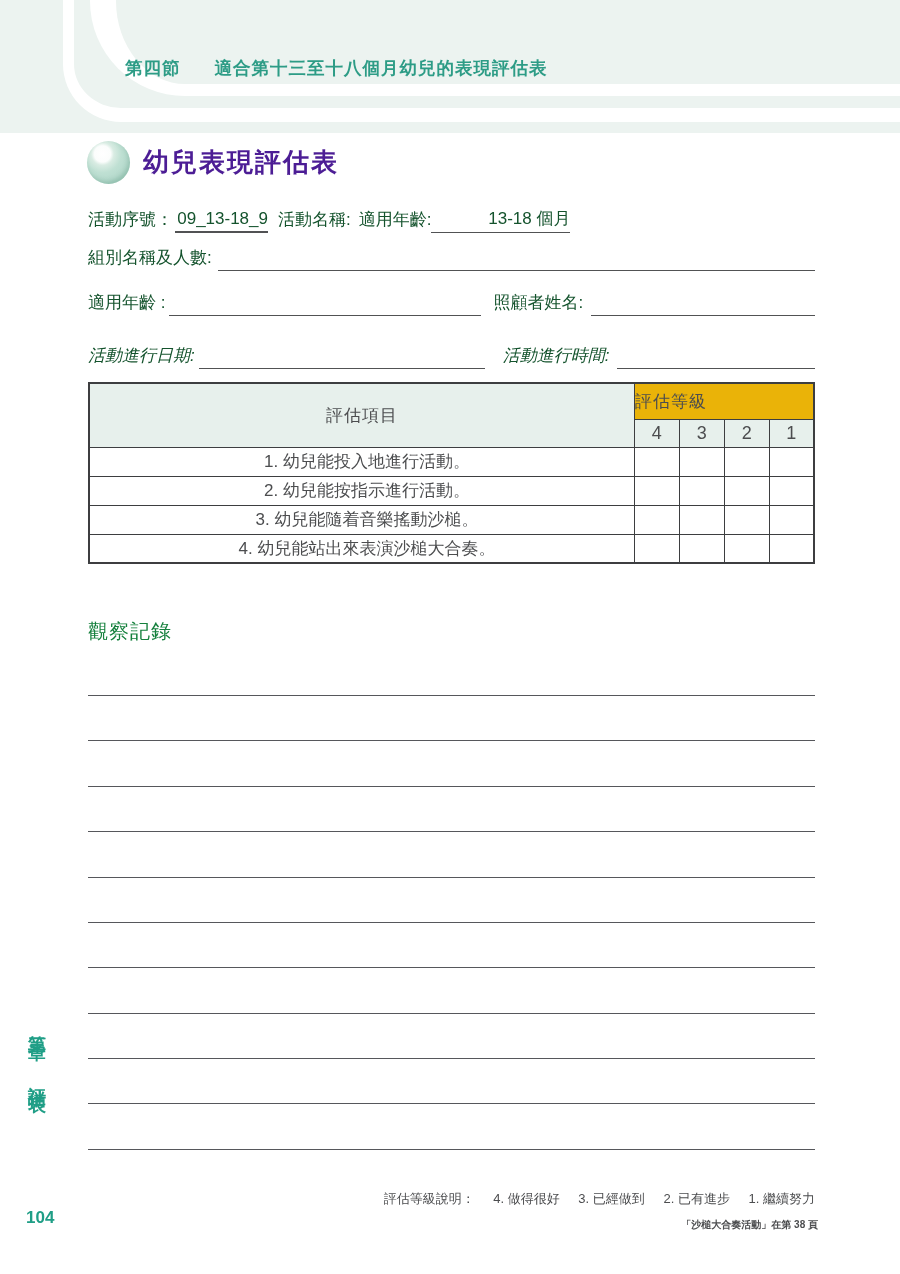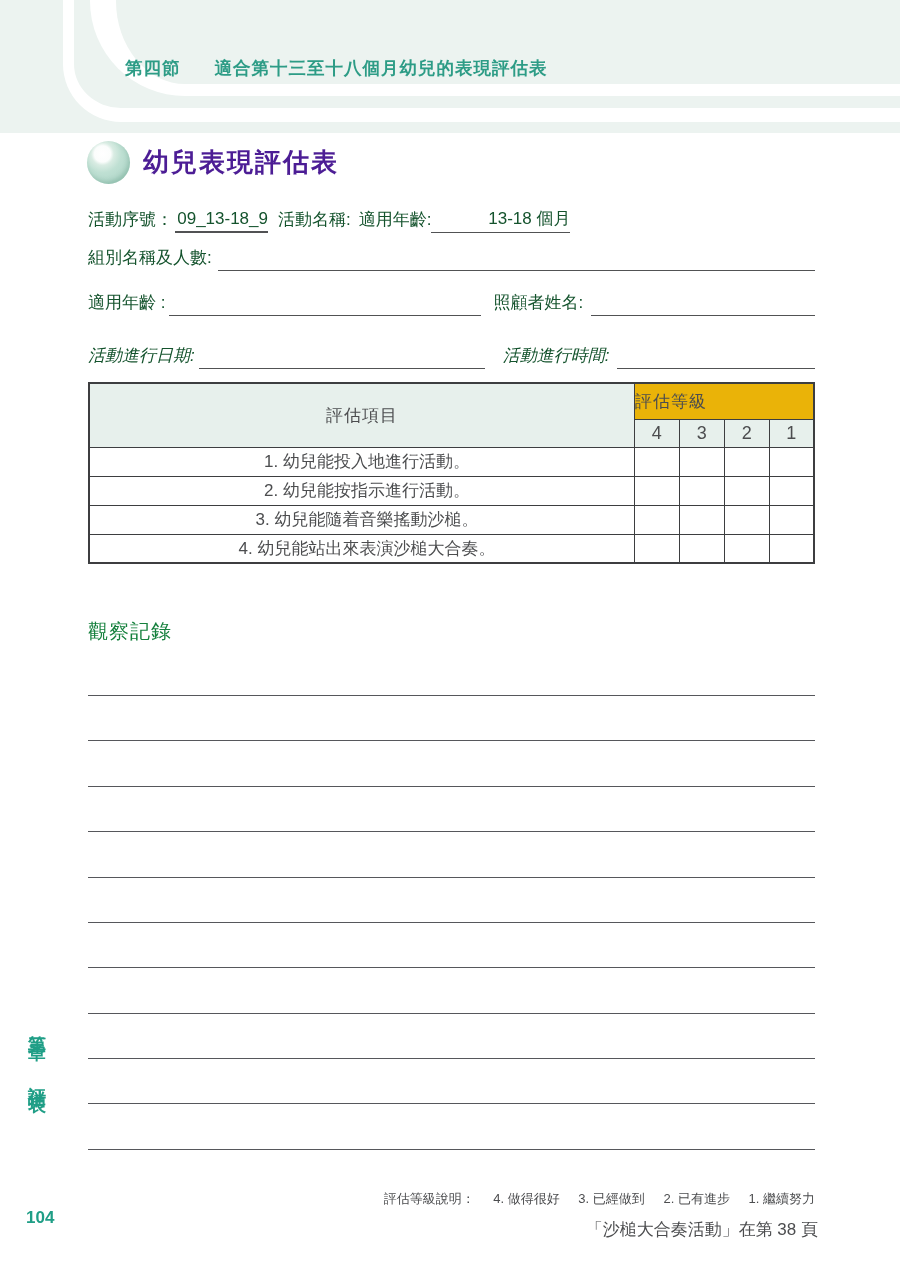--- a/index.html
+++ b/index.html
@@ -104,21 +104,21 @@
   .page-number { position:absolute; left:26px; top:1208px; font-size:17px; font-weight:bold; color:#1f9e86; }
 
   
   .legend {
     position:absolute; right:85px; top:1190px;
     font-size:13px; color:#4c4d4f; white-space:nowrap; text-align:right;
   }
   .legend .li { margin-left:15px; }
   .reference {
     position:absolute; right:82px; top:1218px;
-    font-size:17px; color:#4c4d4f; white-space:nowrap; text-align:left;
+    font-size:10px; color:#4c4d4f; white-space:nowrap; text-align:left;font-weight:bold;
   }
 </style>
 </head>
 <body>
 
 <div class="page">
 
   <header class="band">
     <div class="ring ring1"></div>
     <div class="ring ring2"></div>

